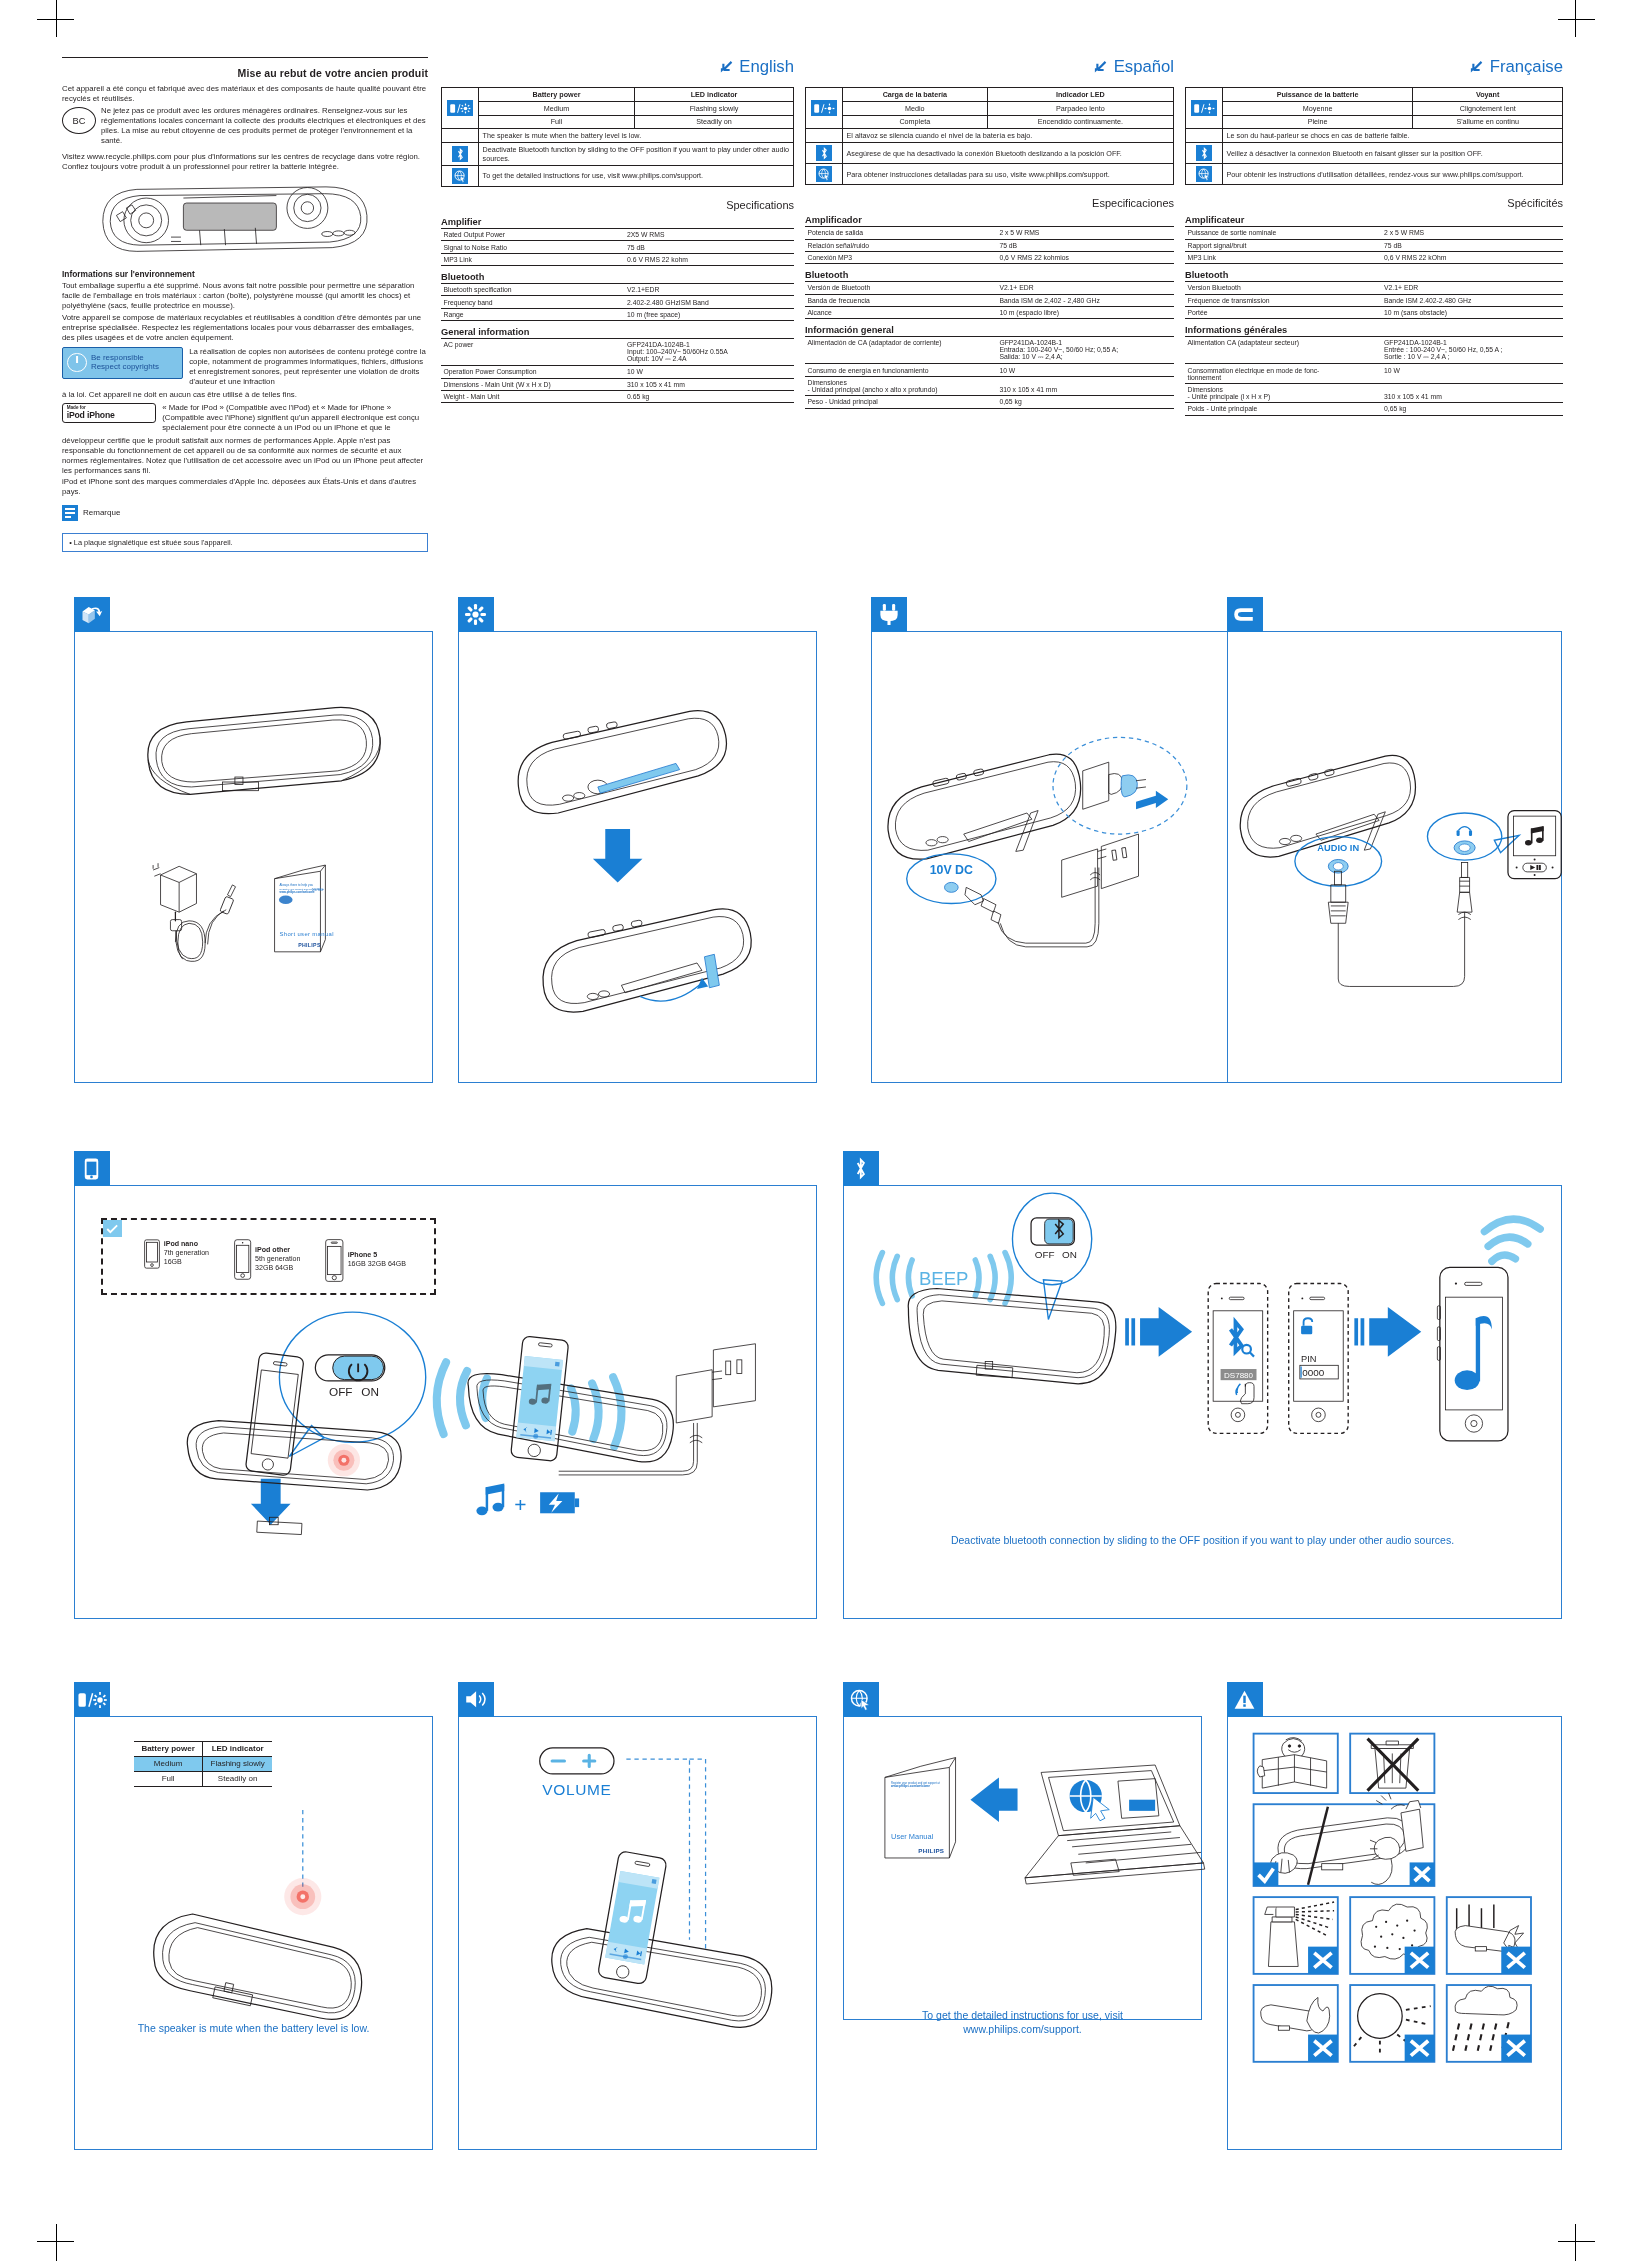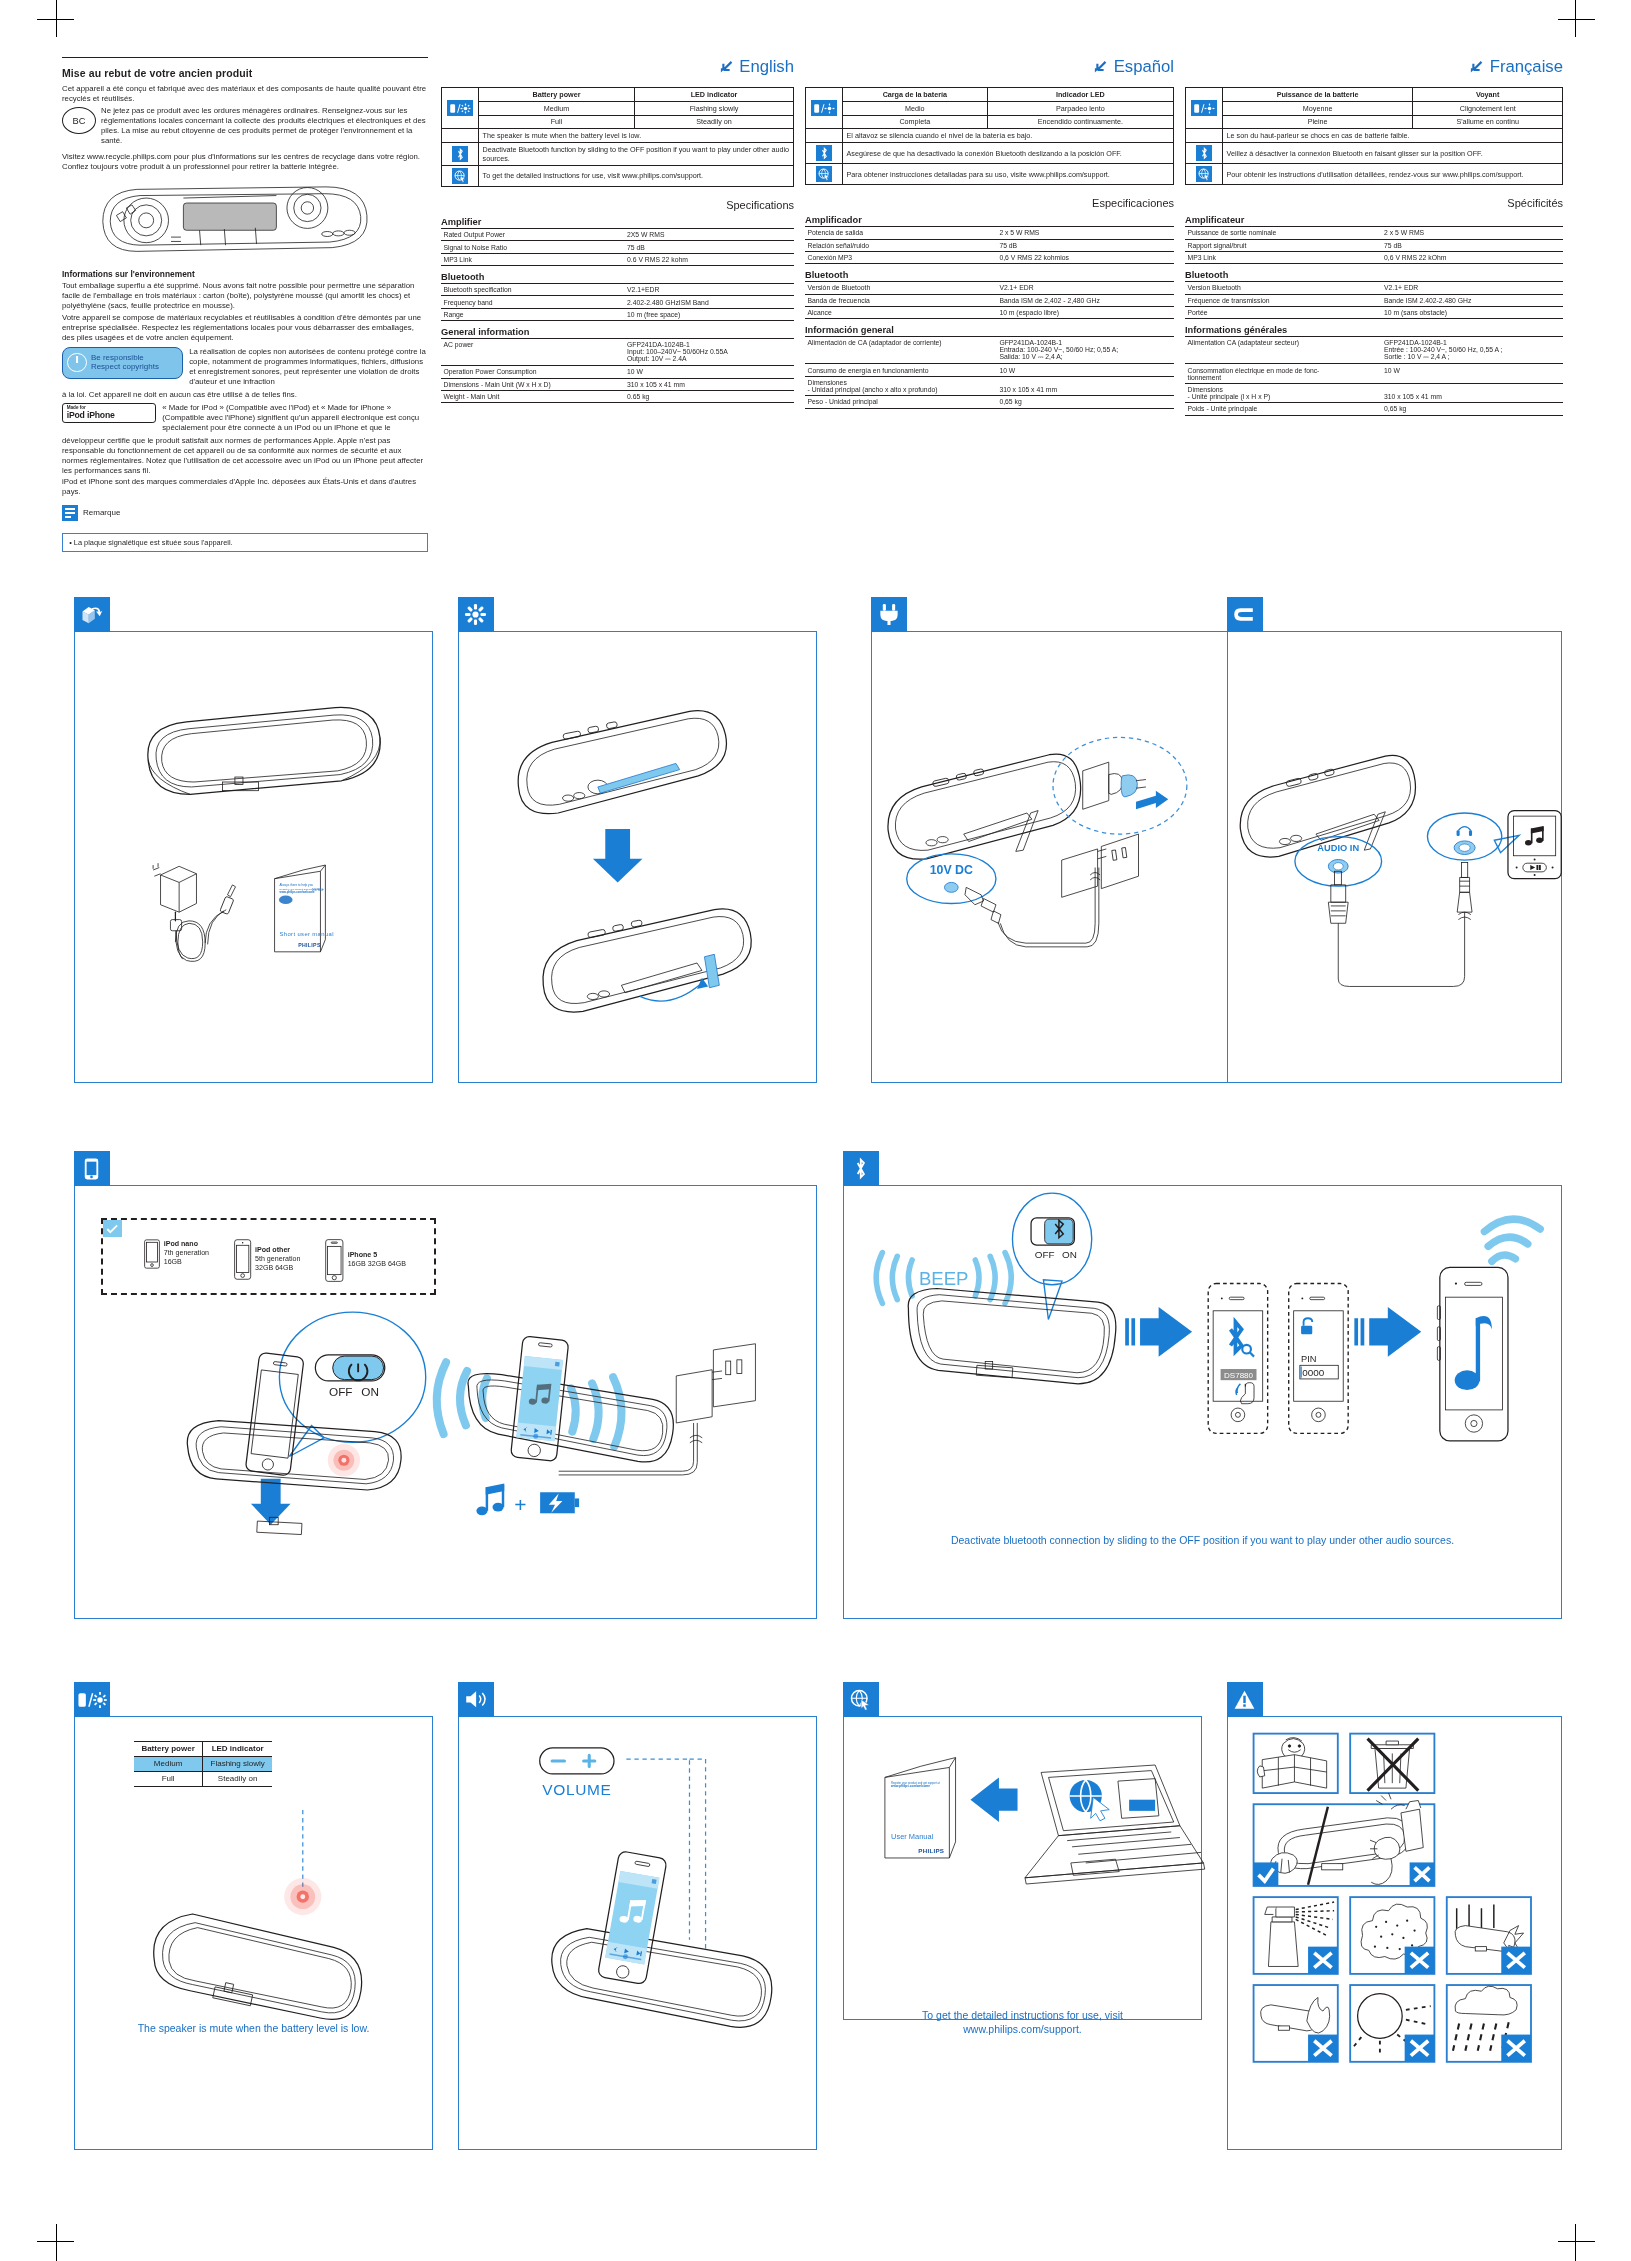--- a/index.html
+++ b/index.html
@@ -10,32 +10,32 @@
   .page{position:absolute;inset:0;}
 
   
   .cm{position:absolute;background:#000;}
   .cm.h{height:1.2px;}
   .cm.v{width:1.2px;}
 
   
   #frenchblock{position:absolute;left:62px;top:57px;width:366px;}
   #frenchblock .rule{border-top:1.2px solid #231f20;margin-bottom:8.7px;}
-  #frenchblock h2{font-size:10.5px;font-weight:600;margin:0 0 5px 0;letter-spacing:0.1px;}
+  #frenchblock h2{font-size:10.5px;font-weight:600;margin:0 0 5px 0;letter-spacing:0.1px;text-align:right;}
   #frenchblock h3{font-size:8.4px;font-weight:700;margin:8.7px 0 1.9px 0;}
   #frenchblock p{font-size:7.8px;line-height:1.28;margin:0 0 1.9px 0;text-align:left;}
   .bcrow{display:flex;gap:5px;align-items:flex-start;margin:2.5px 0 3.7px 0;}
   .bccircle{flex:0 0 auto;width:32px;height:25px;border:1.5px solid #231f20;border-radius:50%/50%;
             display:flex;align-items:center;justify-content:center;font-size:9.3px;font-weight:500;margin-top:1.2px;}
   .bcrow p{flex:1;font-size:7.8px;line-height:1.26;}
 
   .prodimg{margin:6.2px 0 3.7px 16px;}
 
   .copybox{display:flex;gap:6.2px;align-items:flex-start;margin:3.7px 0 1.2px 0;}
-  .copyresp{flex:0 0 auto;width:121px;height:32px;background:#7fc4ea;border:1px solid #1a5fa8;border-radius:8px;
+  .copyresp{flex:0 0 auto;width:121px;height:32px;background:#7fc4ea;border:1px solid #1a5fa8;border-radius:2px;
             display:flex;align-items:center;gap:4.3px;padding:0 4.3px;box-sizing:border-box;}
   .copyresp .ring{width:17.3px;height:17.3px;border:1.9px solid #fff;border-radius:50%;flex:0 0 auto;position:relative;}
   .copyresp .ring:after{content:"";position:absolute;left:50%;top:1.9px;width:1.9px;height:6.8px;background:#fff;transform:translateX(-50%);}
   .copyresp .txt{color:#1b4f96;font-size:8px;line-height:1.12;}
   .copybox p{flex:1;font-size:7.8px;line-height:1.26;margin:0;}
 
   .ipodbox{display:flex;gap:6.2px;align-items:flex-start;margin:3.1px 0 1.2px 0;}
   .ipodbadge{flex:0 0 auto;width:94px;border:1px solid #231f20;border-radius:3.1px;padding:1.9px 3.7px;box-sizing:border-box;}
   .ipodbadge .mf{font-size:4.6px;font-weight:700;line-height:1;}
   .ipodbadge .nm{font-size:8.7px;font-weight:700;letter-spacing:-0.2px;white-space:nowrap;}

